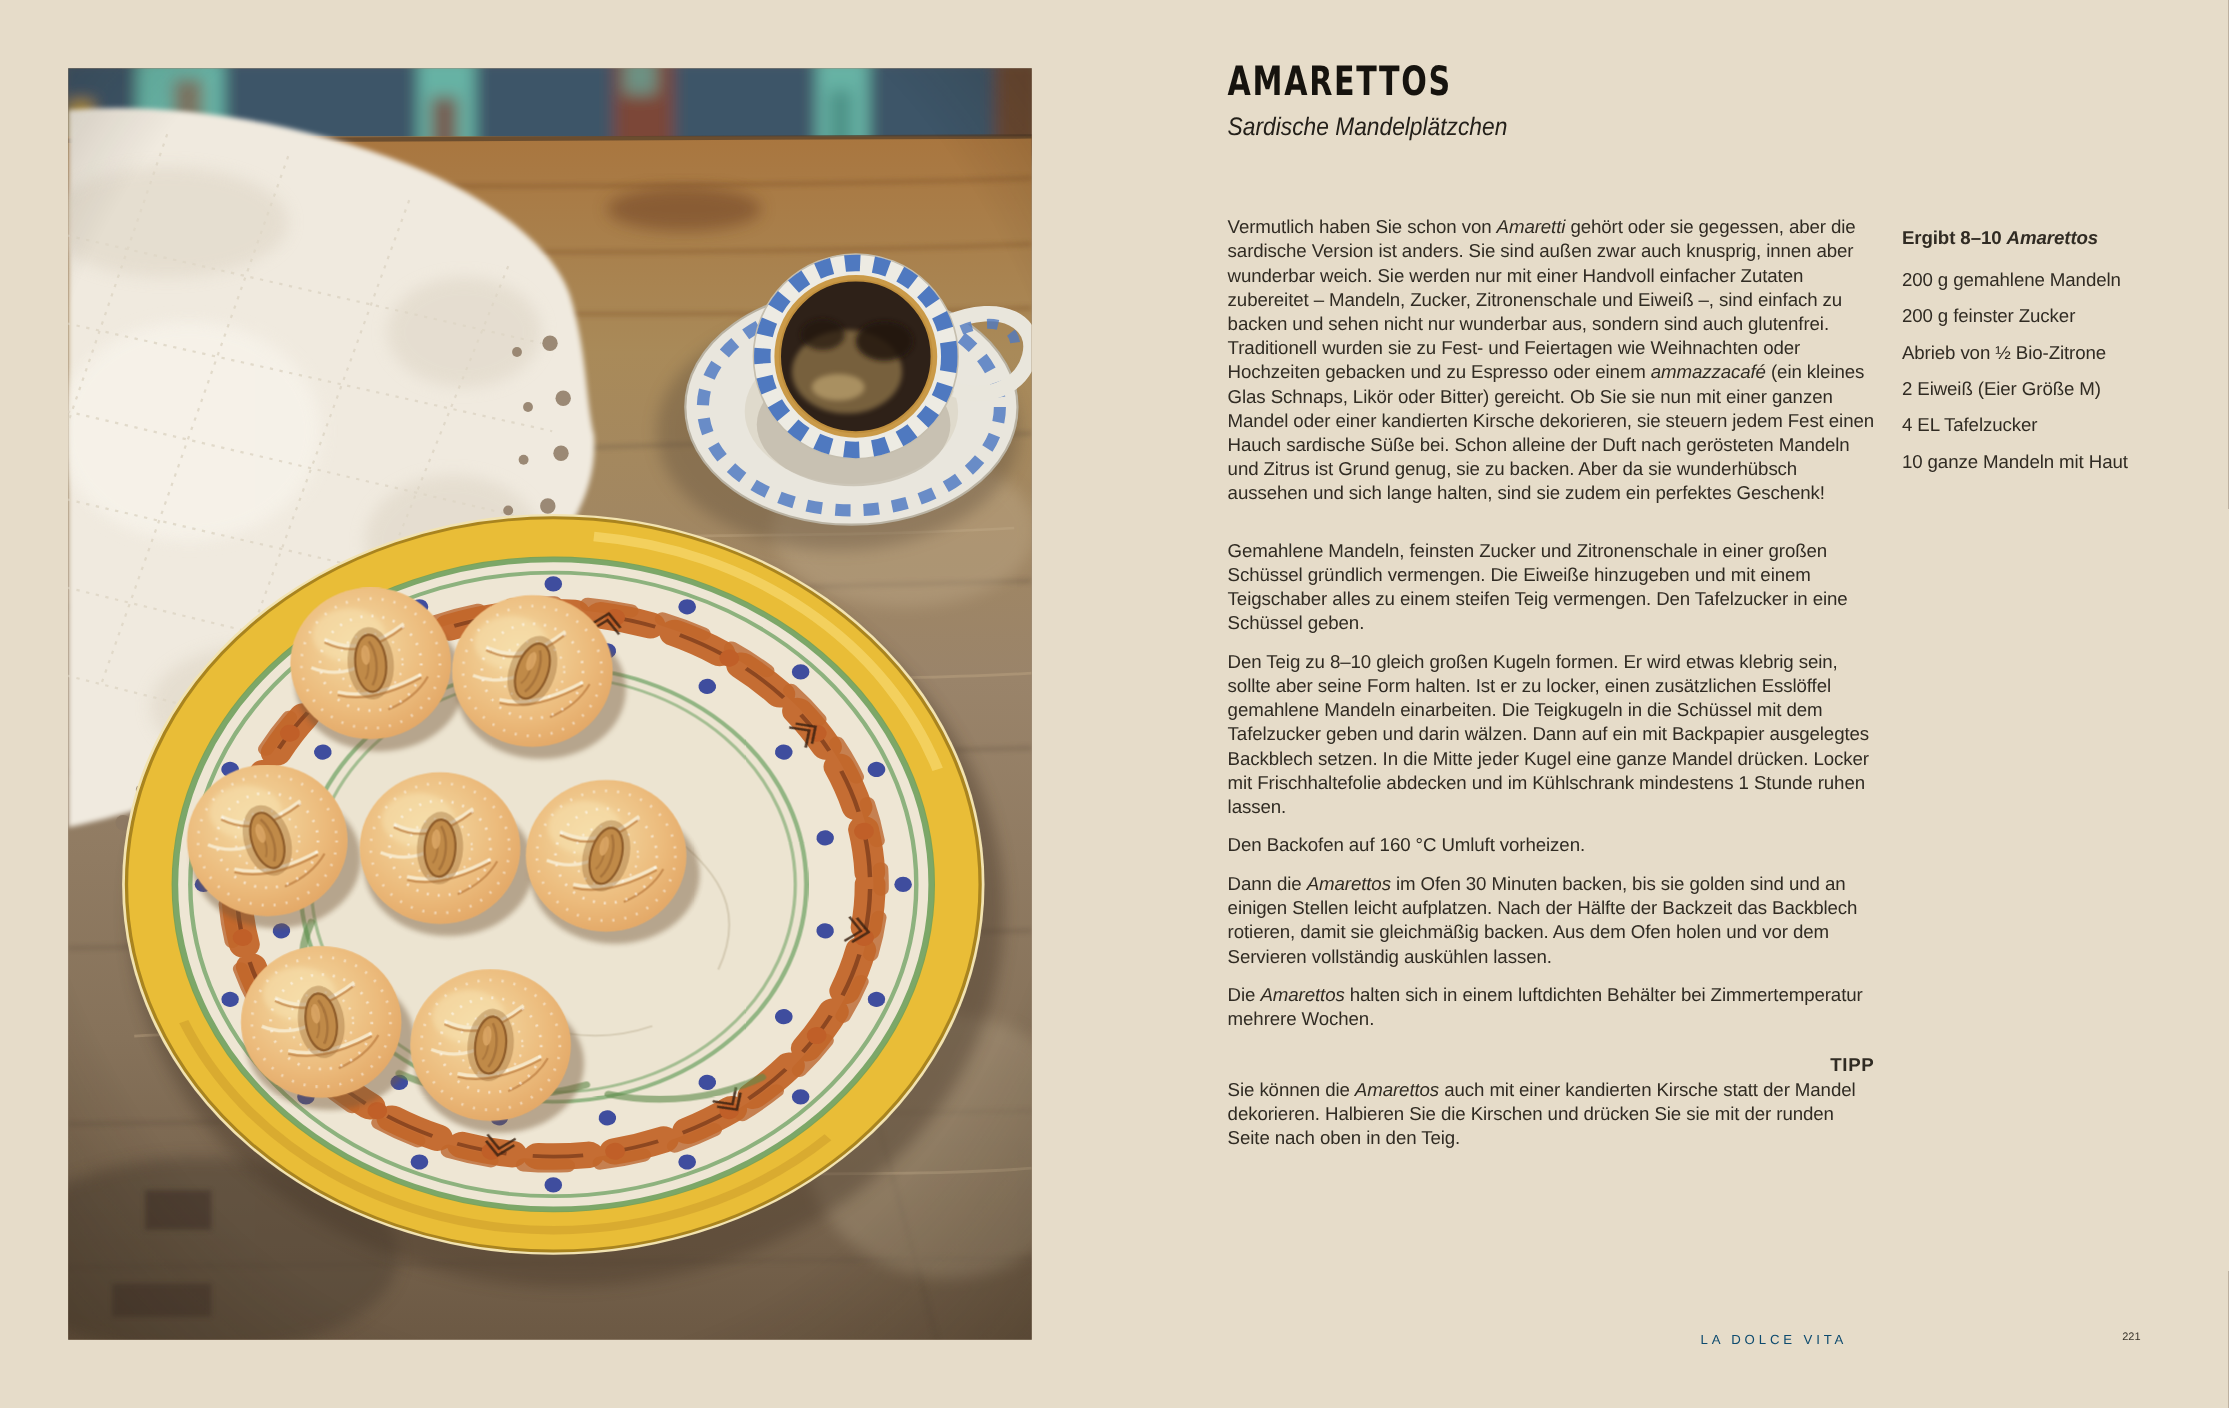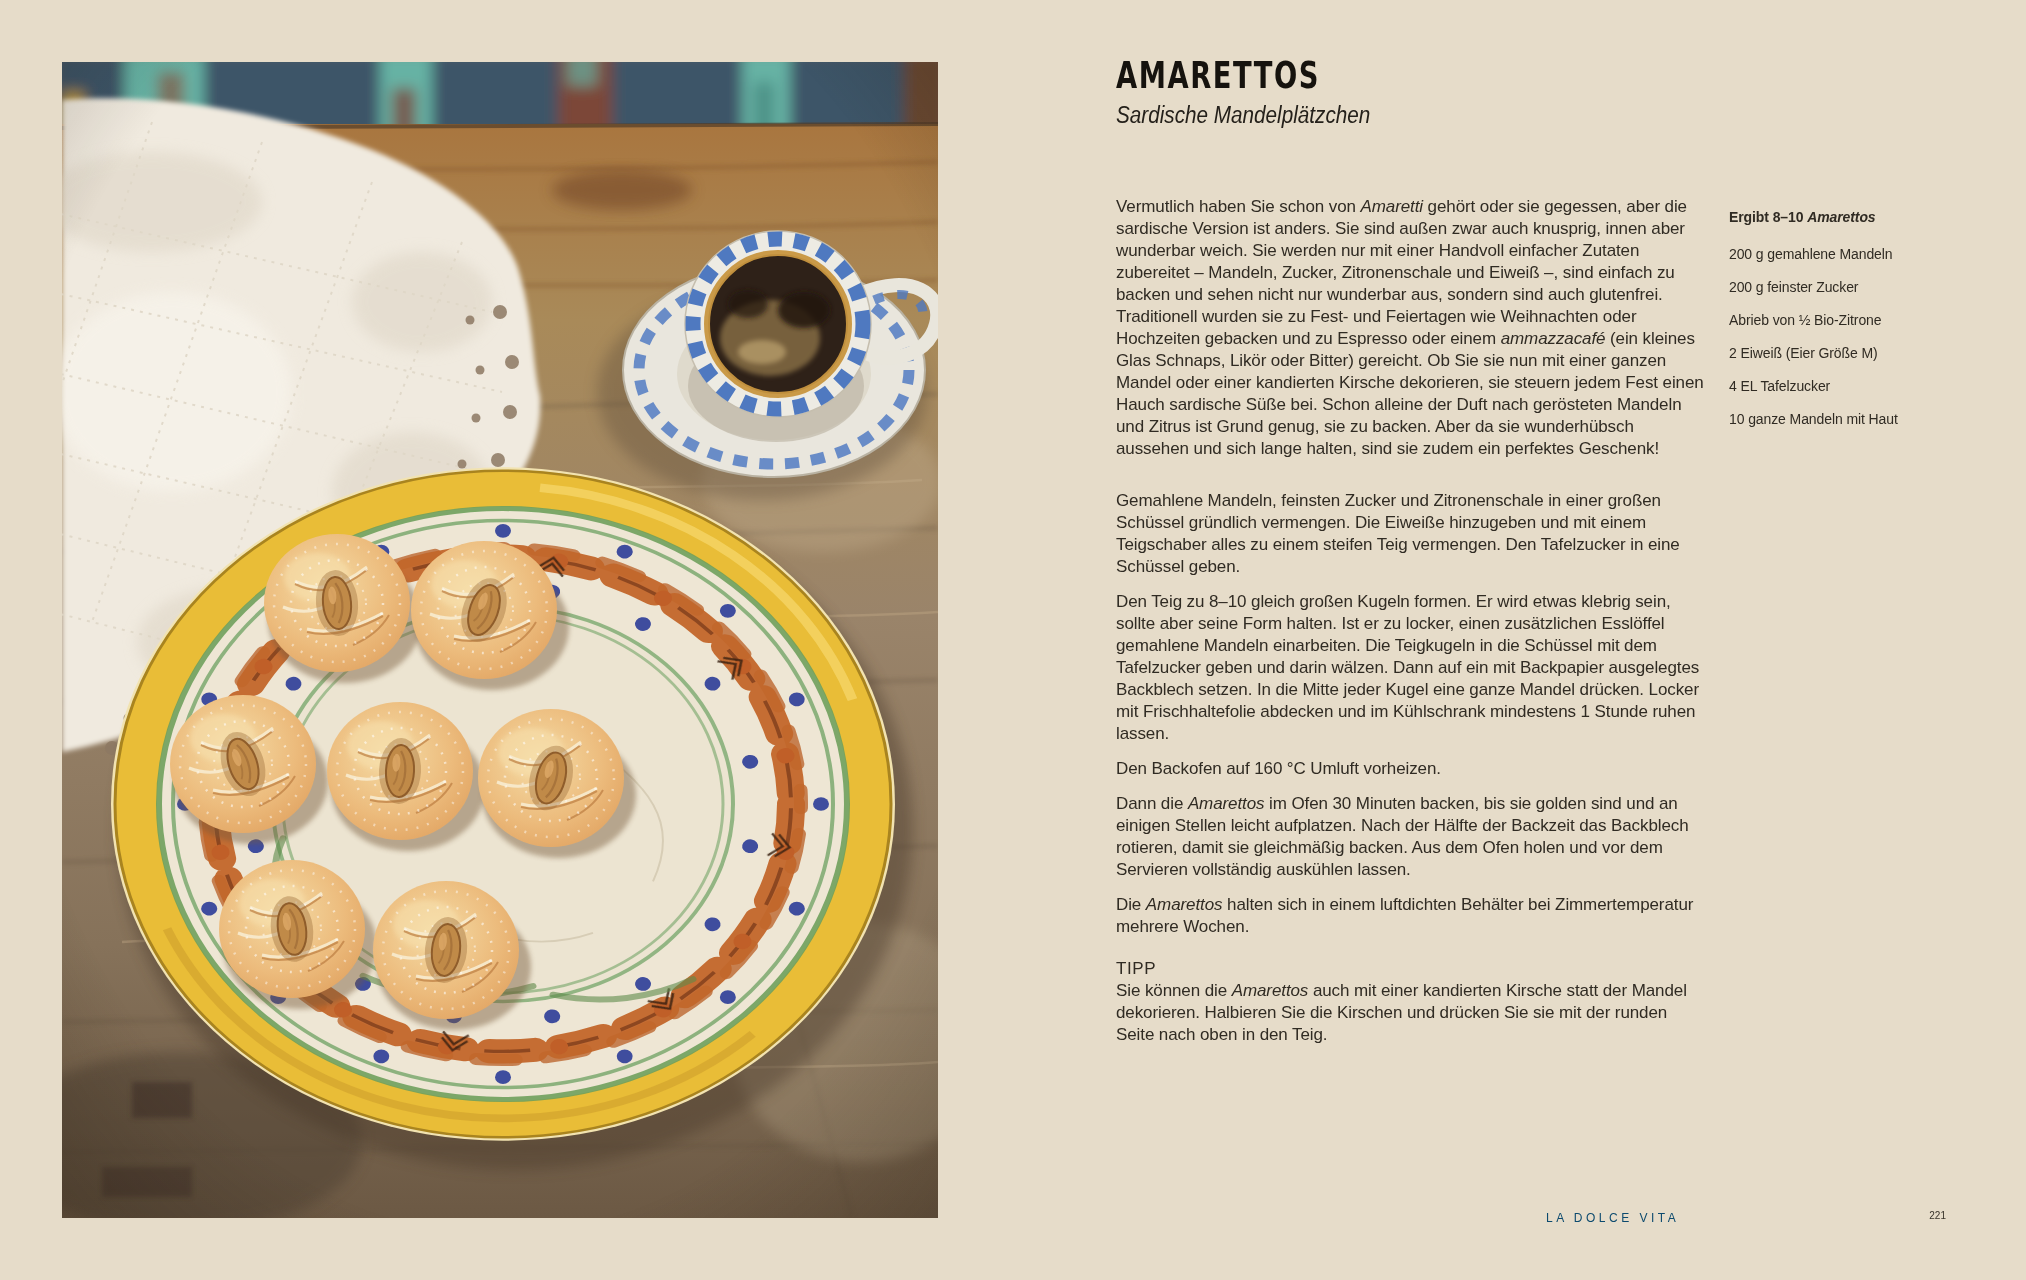--- a/index.html
+++ b/index.html
@@ -25,26 +25,26 @@
     font-size:23px; font-style:italic; font-weight:normal; color:#24201a;
     transform:scaleX(0.9); transform-origin:left top; white-space:nowrap;
   }
   .text-col {
     position:absolute; left:1116px; top:196px; width:588px;
     font-size:17px; line-height:22px; letter-spacing:-0.1px;
   }
   .text-col p { margin:0; }
   .intro { margin-bottom:30px !important; }
   .step { margin-bottom:13px !important; }
-  .tip-heading { margin-top:20px !important; font-weight:normal; letter-spacing:0.6px; }
+  .tip-heading { margin-top:20px !important; font-weight:bold; letter-spacing:0.6px;text-align:right; }
   .it { font-style:italic; }
   .bd { font-weight:bold; }
   .ingredients {
     position:absolute; left:1729px; top:205px; width:260px;
-    font-size:14px; letter-spacing:-0.1px;
+    font-size:17px; letter-spacing:-0.1px;
   }
   .yield { line-height:24px; margin-bottom:9px; }
   .ingredient { line-height:33px; white-space:nowrap; }
   .footer-chapter {
     position:absolute; left:1546px; top:1211px;
     font-size:12px; letter-spacing:3.5px; color:#0c4a6e;
   }
   .footer-page {
     position:absolute; left:1886px; top:1210px; width:60px; text-align:right;
     font-size:10px; color:#38332a;

